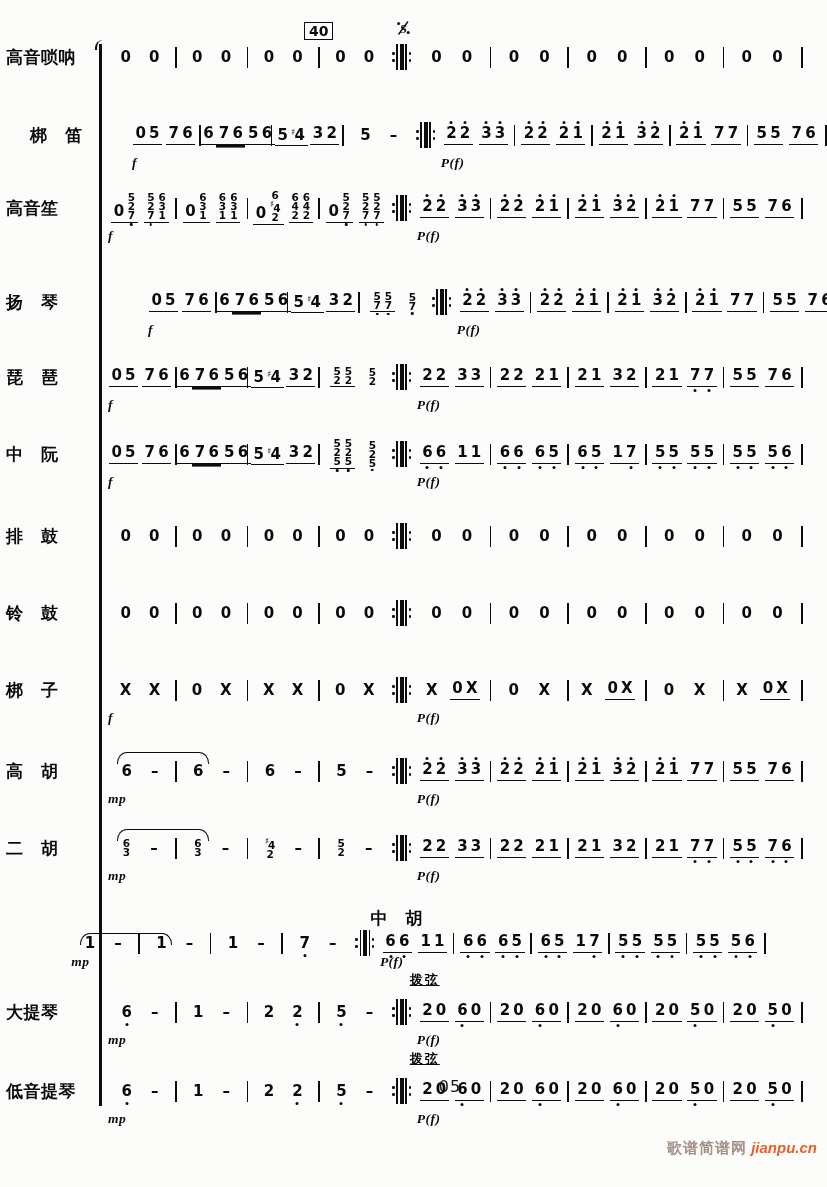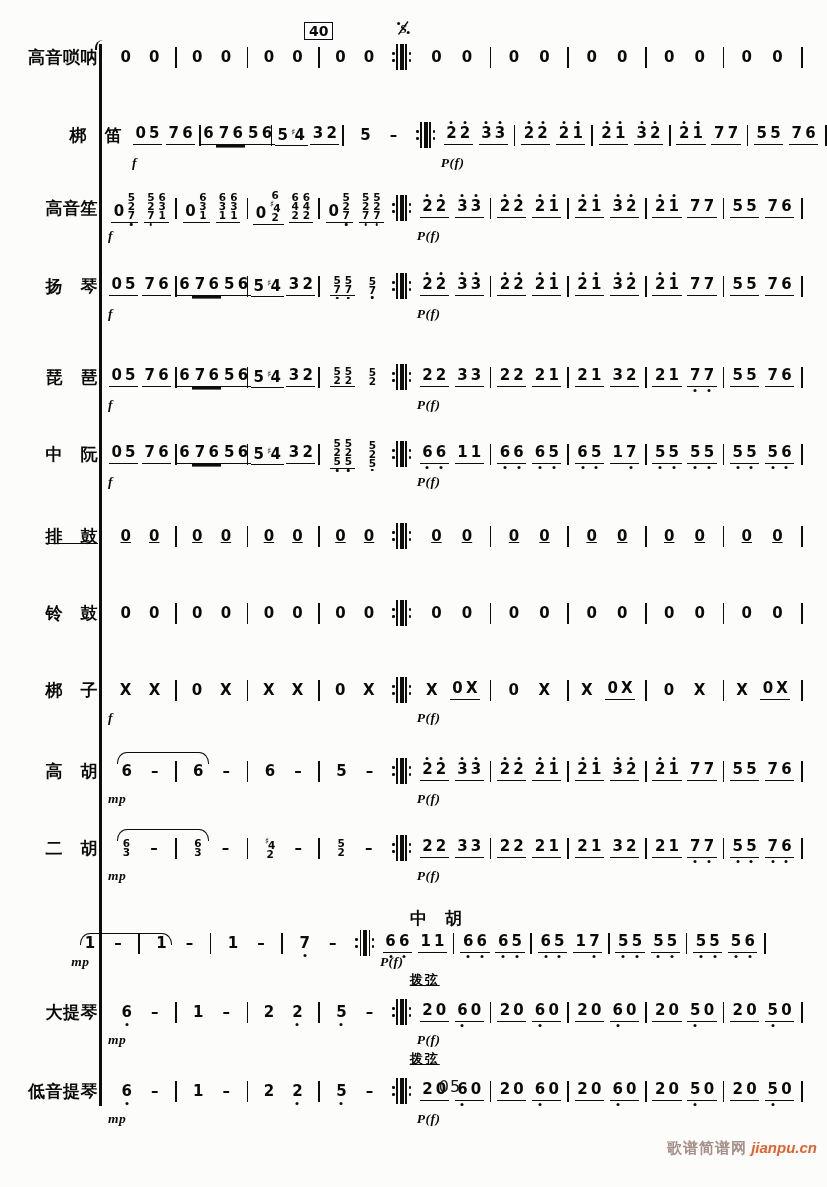--- a/index.html
+++ b/index.html
@@ -6,21 +6,21 @@
   .page{position:relative;width:827px;height:1187px;background:#fcfcfa;overflow:hidden;
         font-family:"DejaVu Sans",sans-serif;color:#0a0a0a;}
   .sysline{position:absolute;left:99px;top:44px;width:3px;height:1062px;background:#0d0d0d;}
   .sysline:before{content:"";position:absolute;left:-4px;top:-4px;width:8px;height:10px;
         border-left:2px solid #0d0d0d;border-top-left-radius:8px;}
   .mark40{position:absolute;left:304px;top:22px;border:1.7px solid #0d0d0d;padding:0 4px;
         font:700 14px "DejaVu Sans",sans-serif;background:#fff;}
   .segno{position:absolute;left:396px;top:19px;}
   
   .row{position:absolute;left:0;width:827px;height:44px;display:flex;align-items:center;}
-  .label{flex:none;width:92px;margin-left:6px;text-align:right;
+  .label{flex:none;width:92px;margin-left:6px;text-align:left;
         font:700 17px "Liberation Serif",serif;letter-spacing:.5px;white-space:nowrap;}
   .notn{position:relative;display:flex;align-items:center;height:100%;margin-left:7px;}
   .meas{position:relative;display:flex;align-items:center;justify-content:space-evenly;height:100%;flex:none;}
   .meas.l{width:70px;} .meas.r{width:76px;}
   .bar{flex:none;width:1.6px;height:21px;background:#0d0d0d;}
   .endb{margin-left:1px;}
   
   .grp{display:inline-flex;align-items:flex-end;padding:0 1px;}
   .grp.u1{border-bottom:1.6px solid #0d0d0d;padding-bottom:1.5px;}
   .grp.u2{border-bottom:1.6px solid #0d0d0d;box-shadow:0 2.6px 0 #0d0d0d;padding-bottom:1.5px;}
@@ -448,21 +448,21 @@
               <span class="nt">5</span>
             </span>
             <span class="grp u1">
               <span class="nt">7</span>
               <span class="nt">6</span>
             </span>
           </div>
           <div class="bar endb"></div>
         </div>
       </div>
-      <div class="row" style="top: 264px;">
+      <div class="row" style="top: 280px; gap: 40px;">
         <div class="label">扬　琴</div>
         <div class="notn">
           <div class="meas l">
             <span class="grp u1">
               <span class="nt">0</span>
               <span class="nt">5</span>
             </span>
             <span class="grp u1">
               <span class="nt">7</span>
               <span class="nt">6</span>
@@ -838,21 +838,21 @@
               <span class="nt">5<b class="d dl"></b></span>
             </span>
             <span class="grp u1">
               <span class="nt">5<b class="d dl"></b></span>
               <span class="nt">6<b class="d dl"></b></span>
             </span>
           </div>
           <div class="bar endb"></div>
         </div>
       </div>
-      <div class="row" style="top: 514px; text-decoration: underline;">
+      <div class="row" style="top: 514px;">
         <div class="label">排　鼓</div>
         <div class="notn">
           <div class="meas l">
             <span class="grp u0">
               <span class="nt">0</span>
             </span>
             <span class="grp u0">
               <span class="nt">0</span>
             </span>
           </div>

